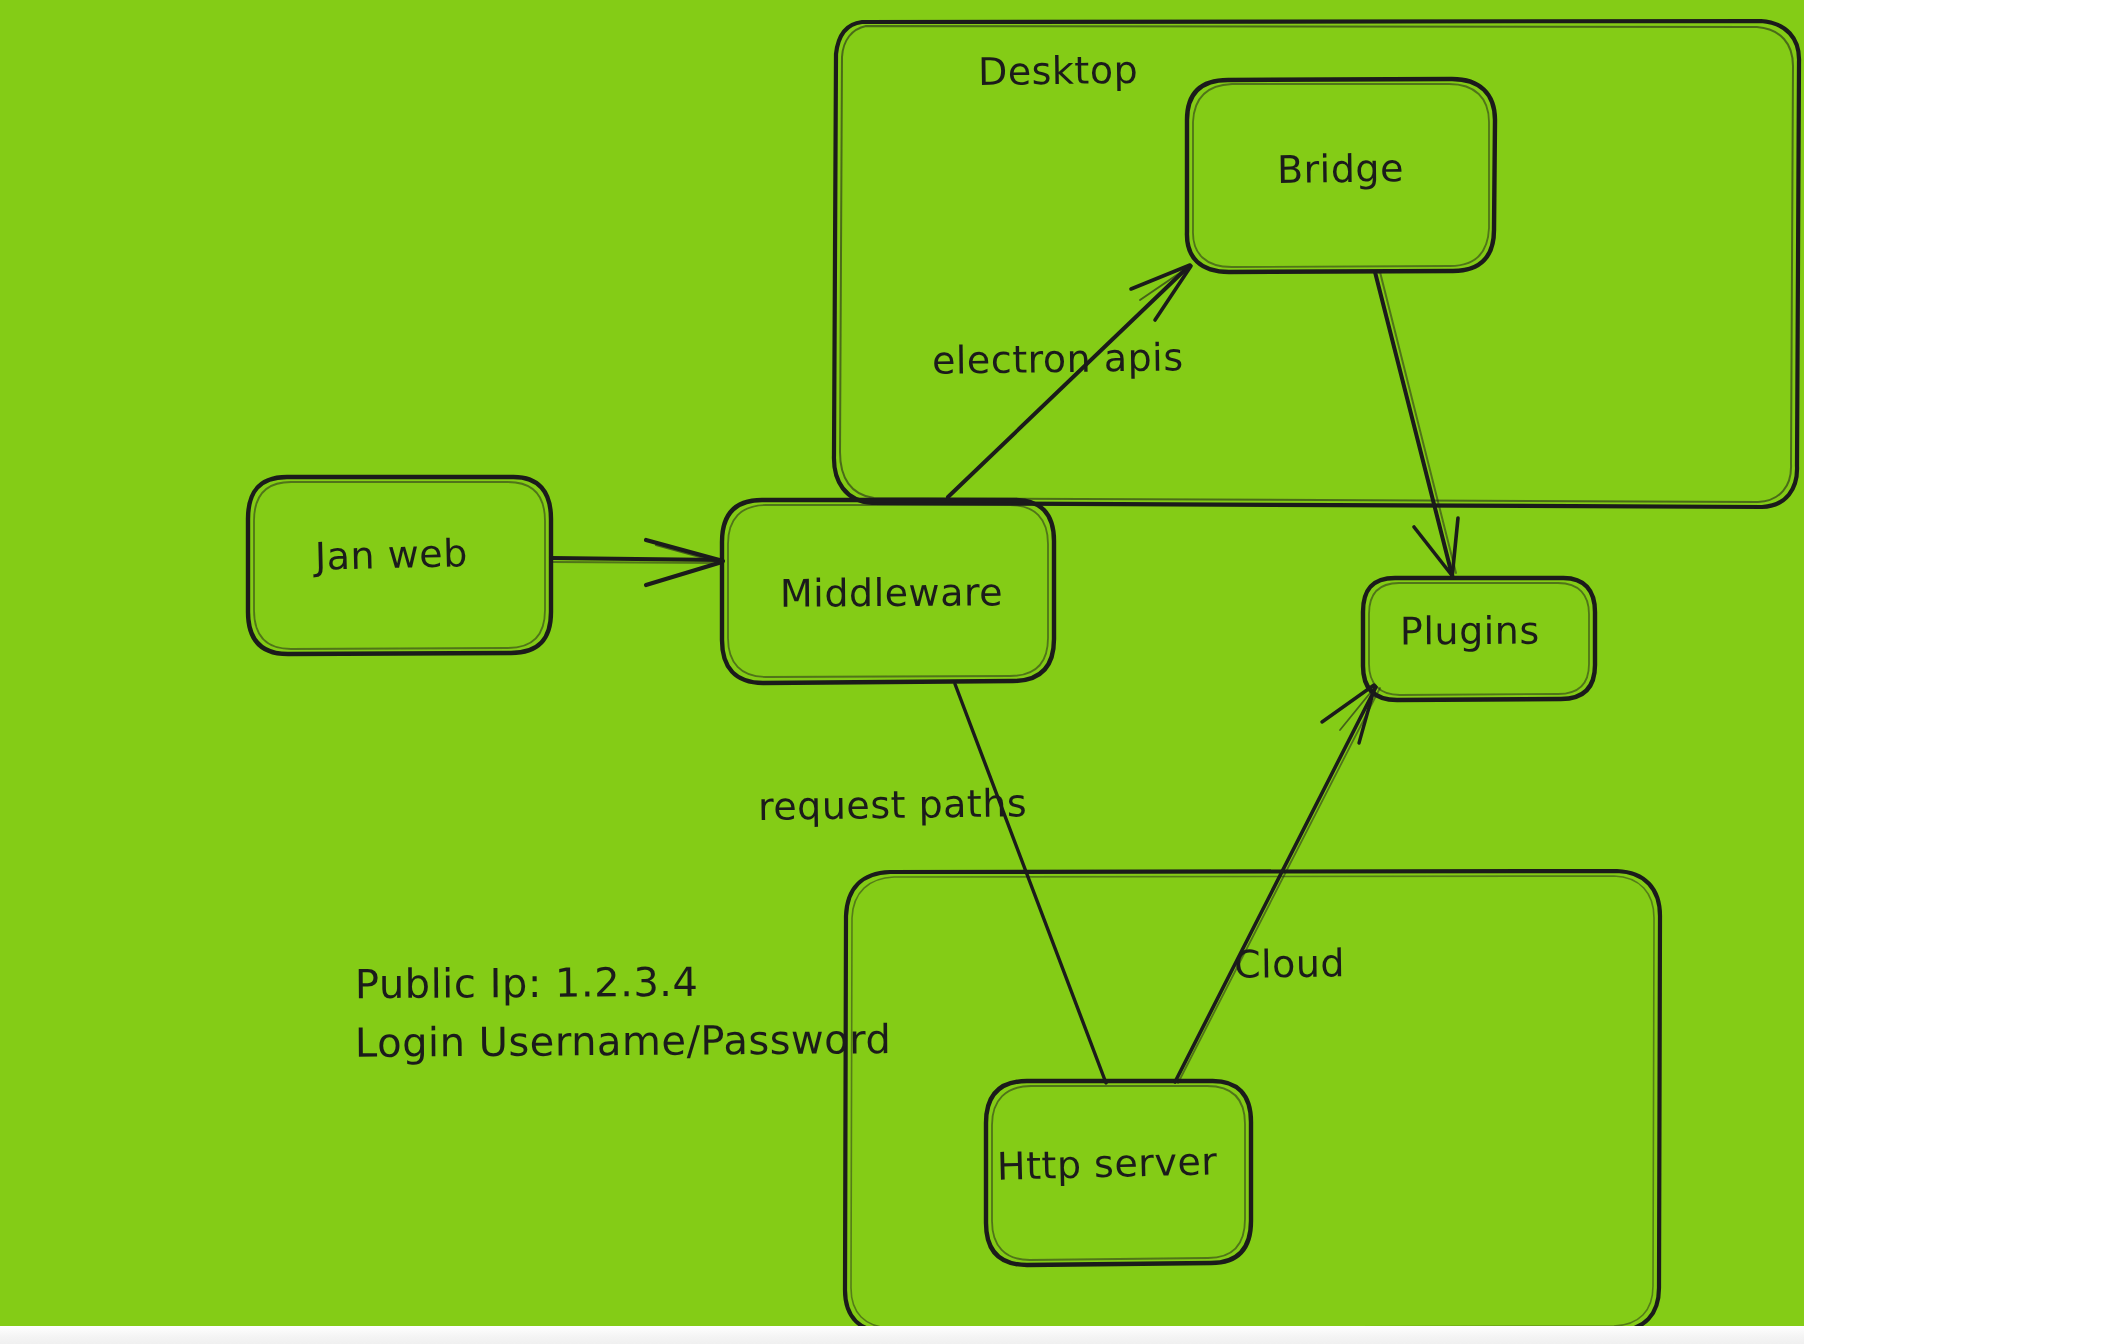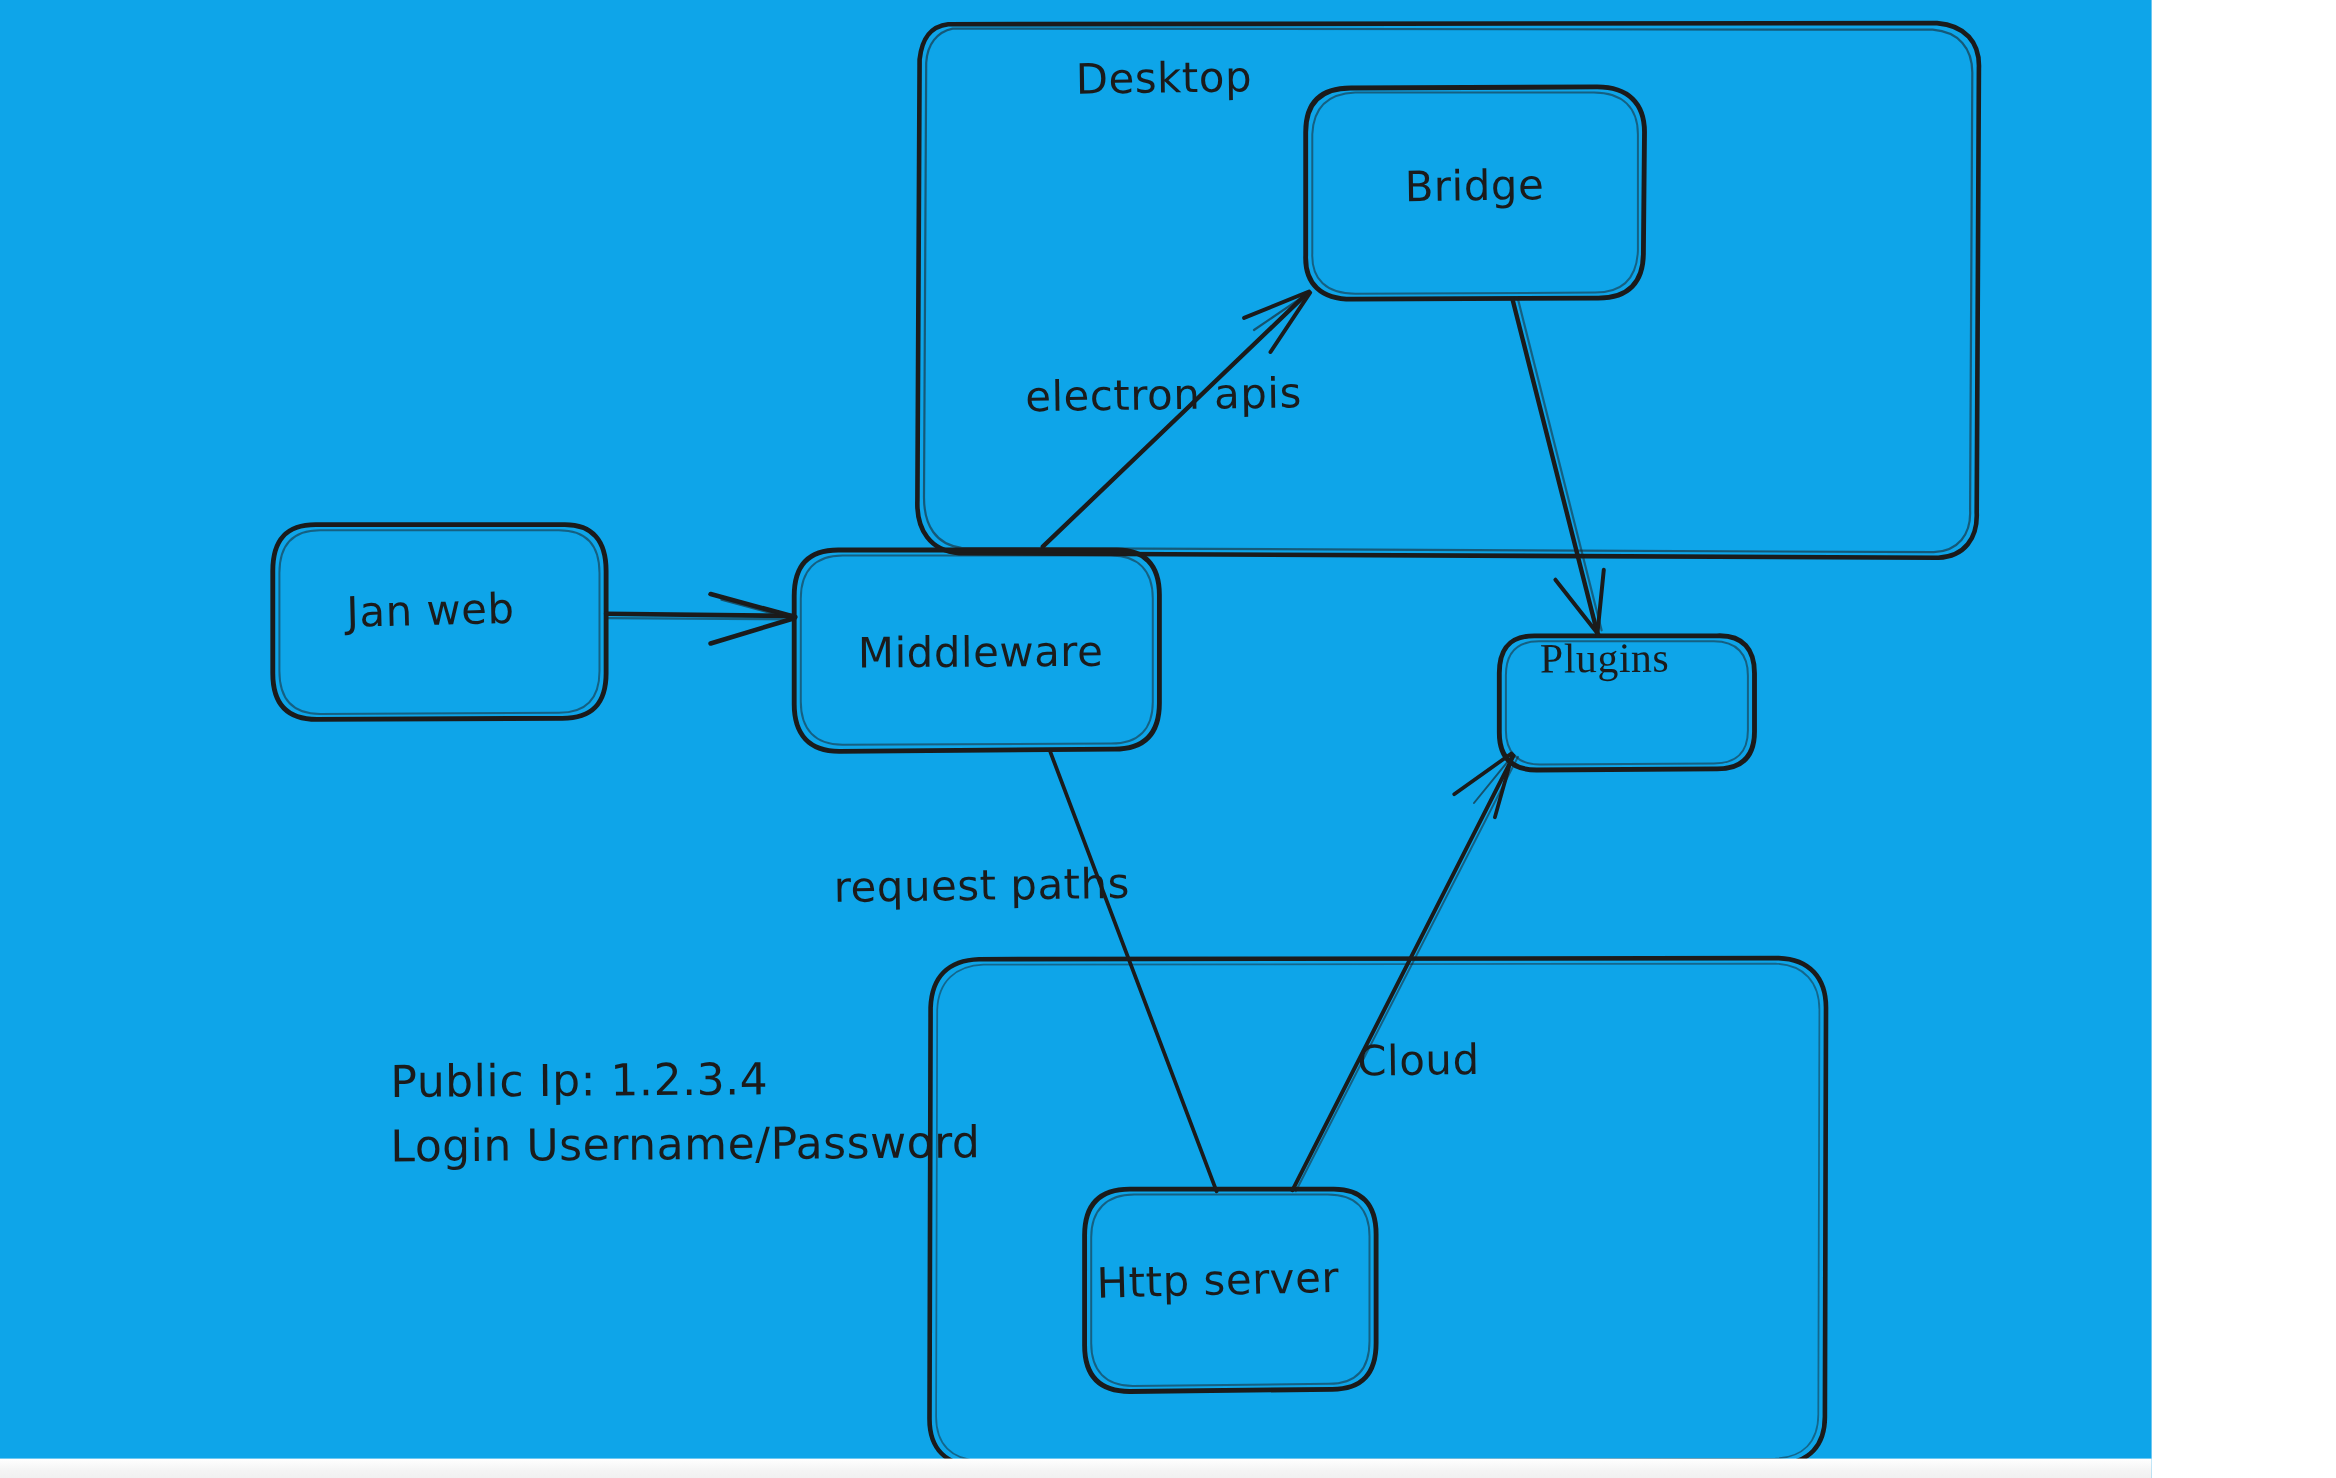--- a/index.html
+++ b/index.html
@@ -3,23 +3,23 @@
 <meta charset="utf-8">
 <title>Architecture Diagram</title>
 <style>
   html, body {
     margin: 0;
     padding: 0;
     background: #ffffff;
   }
   #canvas {
     position: relative;
-    width: 1956px;
+    width: 1804px;
     height: 1344px;
-    background: #0ea5e9;
+    background: #84cc16;
     overflow: hidden;
     font-family: "DejaVu Sans", sans-serif;
   }
   #sketch {
     position: absolute;
     left: 0;
     top: 0;
     width: 2124px;
     height: 1344px;
   }
@@ -155,21 +155,21 @@
   </svg>
 
   <div class="lbl group-label tilt-a" style="left:978px; top:52px;">Desktop</div>
 
   <div class="lbl node-label tilt-b" style="left:315px; top:536px;">Jan web</div>
 
   <div class="lbl node-label tilt-c" style="left:780px; top:574px;">Middleware</div>
 
   <div class="lbl node-label tilt-a" style="left:1277px; top:150px;">Bridge</div>
 
-  <div class="lbl node-label tilt-c" style="left:1400px; top:580px;font-family:Liberation Serif, serif;">Plugins</div>
+  <div class="lbl node-label tilt-c" style="left:1400px; top:612px;">Plugins</div>
 
   <div class="lbl node-label tilt-b" style="left:997px; top:1145px;">Http server</div>
 
   <div class="lbl edge-label tilt-a" style="left:932px; top:340px;">electron apis</div>
 
   <div class="lbl edge-label tilt-a" style="left:758px; top:786px;">request paths</div>
 
   <div class="lbl edge-label tilt-a" style="left:1234px; top:945px;">Cloud</div>
 
   <div>

